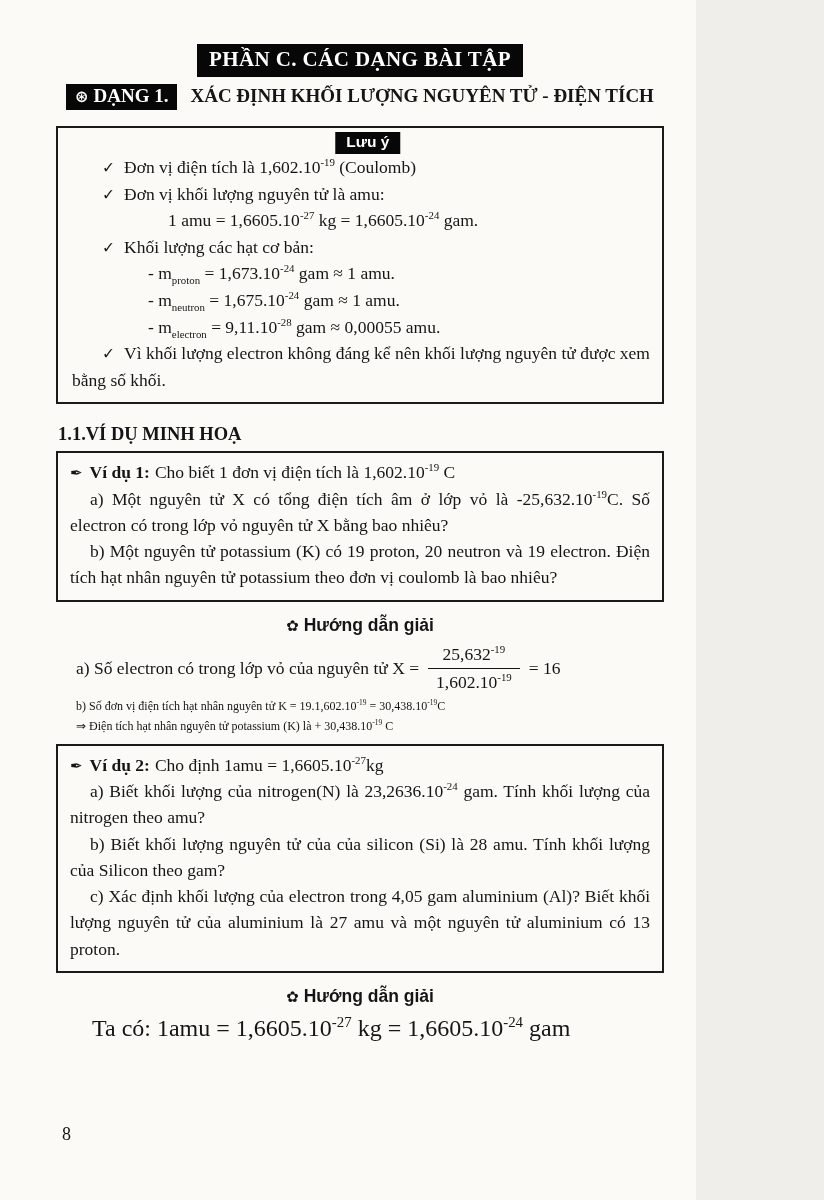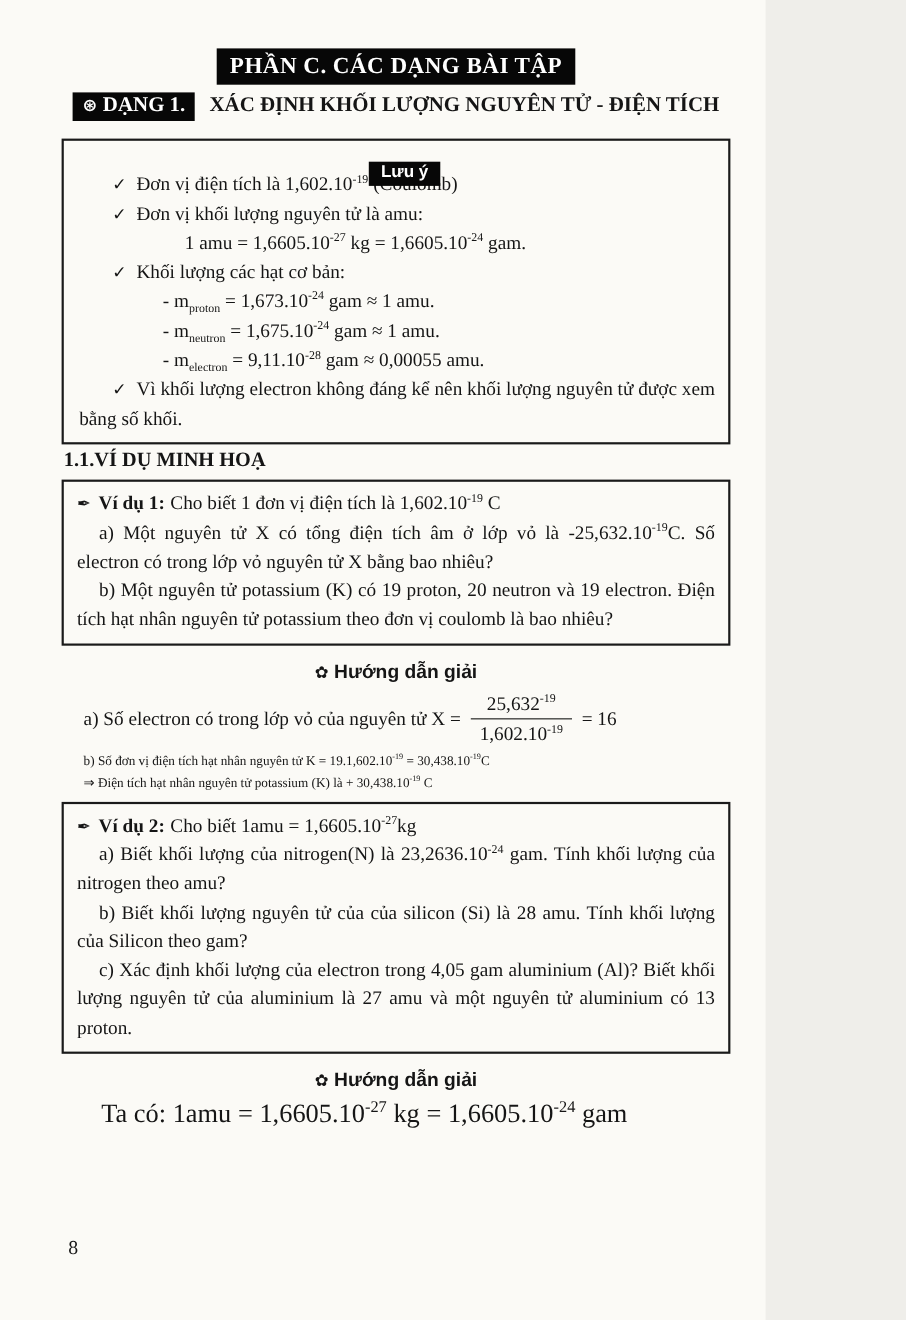--- a/index.html
+++ b/index.html
@@ -39,34 +39,34 @@
   .dang-icon { font-family: "DejaVu Sans", sans-serif; margin-right: 5px; font-size: 16px; }
   .dang-title { font-weight: 700; font-size: 19px; margin-left: 9px; }
 
   .luuy-box {
     position: relative;
     border: 2px solid #1a1a1a;
     margin-top: 16px;
     padding: 26px 12px 9px 14px;
   }
   .luuy-badge {
-    position: absolute; top: 19px; left: 50%;
+    position: absolute; top: 4px; left: 50%;
     transform: translateX(-38%);
     background: #070707; color: #ffffff;
     font-family: "Liberation Sans", sans-serif;
     font-weight: 700; font-size: 15.5px;
     padding: 1px 11px 3px;
   }
   .line { font-size: 17.5px; line-height: 1.52; }
   .line.check { text-indent: 30px; }
   .chk { font-family: "DejaVu Sans", sans-serif; margin-right: 9px; font-size: 15.5px; }
   .line.ind-a { padding-left: 96px; }
   .line.ind-m { padding-left: 76px; }
 
-  .section-heading { font-size: 18.5px; font-weight: 700; margin: 5px 0 6px 2px; }
+  .section-heading { font-size: 18.5px; font-weight: 700; margin: 20px 0 6px 2px; }
 
   .vd { border: 2px solid #1a1a1a; padding: 6px 12px 9px; }
   .vd p { margin: 0; font-size: 17.5px; line-height: 1.5; text-align: justify; text-indent: 20px; }
   .vd p.vd-first { text-indent: 0; text-align: left; }
   .vd-icon { font-family: "DejaVu Sans", sans-serif; margin-right: 7px; font-size: 15px; }
   .vd-label { font-weight: 700; margin-right: 5px; margin-top: 20px; }
 
   .hdg {
     text-align: center; margin: 13px 0 8px;
     font-family: "Liberation Sans", sans-serif;
@@ -135,21 +135,21 @@
       <span class="num"><span>25,632</span><sup>-19</sup></span>
       <span class="den"><span>1,602.10</span><sup>-19</sup></span>
     </span>
     <span><span>= 16</span></span>
   </div>
 
   <div class="sol-line"><span>b) Số đơn vị điện tích hạt nhân nguyên tử K = 19.1,602.10</span><sup>-19</sup><span> = 30,438.10</span><sup>-19</sup><span>C</span></div>
   <div class="sol-line"><span>⇒ Điện tích hạt nhân nguyên tử potassium (K) là + 30,438.10</span><sup>-19</sup><span> C</span></div>
 
   <div class="vd vd2">
-    <p class="vd-first"><span class="vd-icon">✒</span><span class="vd-label">Ví dụ 2:</span><span><span>Cho biết 1amu = 1,6605.10</span><sup>-27</sup><span>kg</span></span></p>
+    <p class="vd-first"><span class="vd-icon">✒</span><span class="vd-label">Ví dụ 2:</span><span><span>Cho định 1amu = 1,6605.10</span><sup>-27</sup><span>kg</span></span></p>
     <p><span>a) Biết khối lượng của nitrogen(N) là 23,2636.10</span><sup>-24</sup><span> gam. Tính khối lượng của nitrogen theo amu?</span></p>
     <p><span>b) Biết khối lượng nguyên tử của của silicon (Si) là 28 amu. Tính khối lượng của Silicon theo gam?</span></p>
     <p><span>c) Xác định khối lượng của electron trong 4,05 gam aluminium (Al)? Biết khối lượng nguyên tử của aluminium là 27 amu và một nguyên tử aluminium có 13 proton.</span></p>
   </div>
 
   <div class="hdg"><span class="hdg-icon">✿</span><span>Hướng dẫn giải</span></div>
 
   <div class="final-line"><span>Ta có: 1amu = 1,6605.10</span><sup>-27</sup><span> kg = 1,6605.10</span><sup>-24</sup><span> gam</span></div>
 
   <div class="page-number">8</div>

